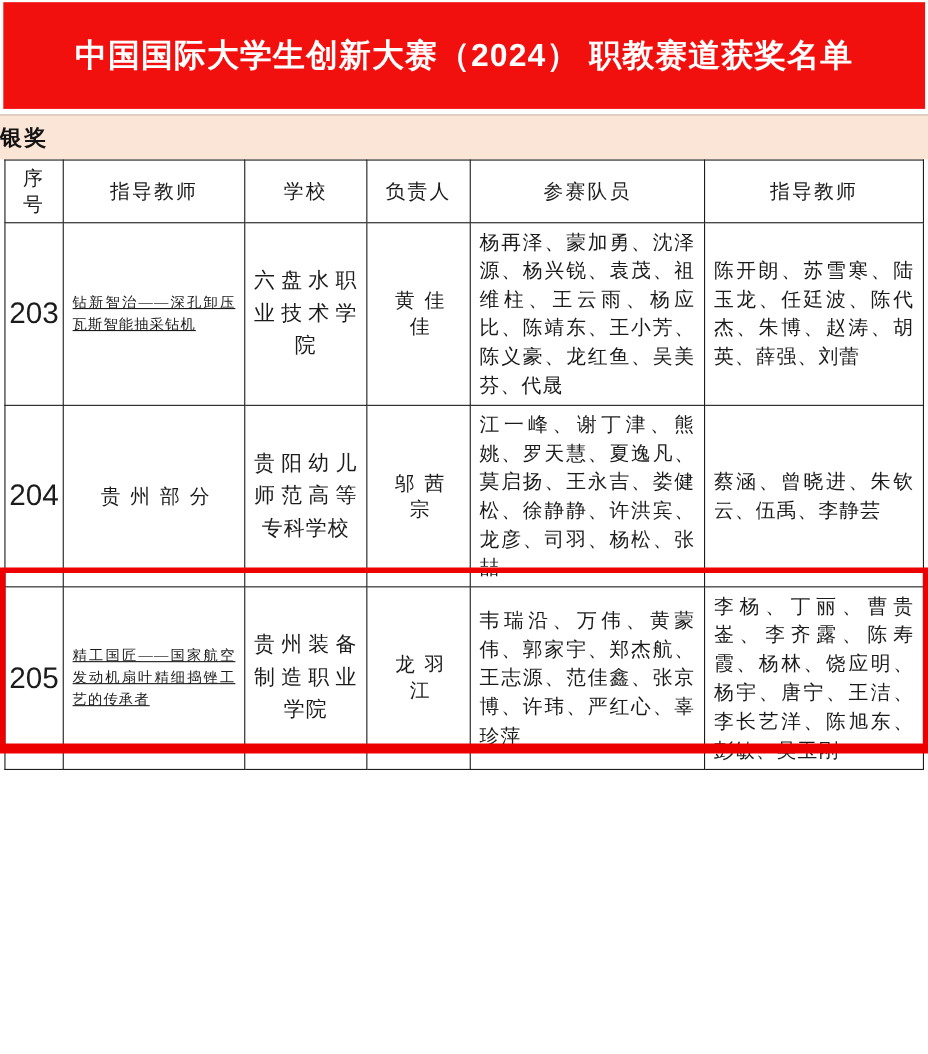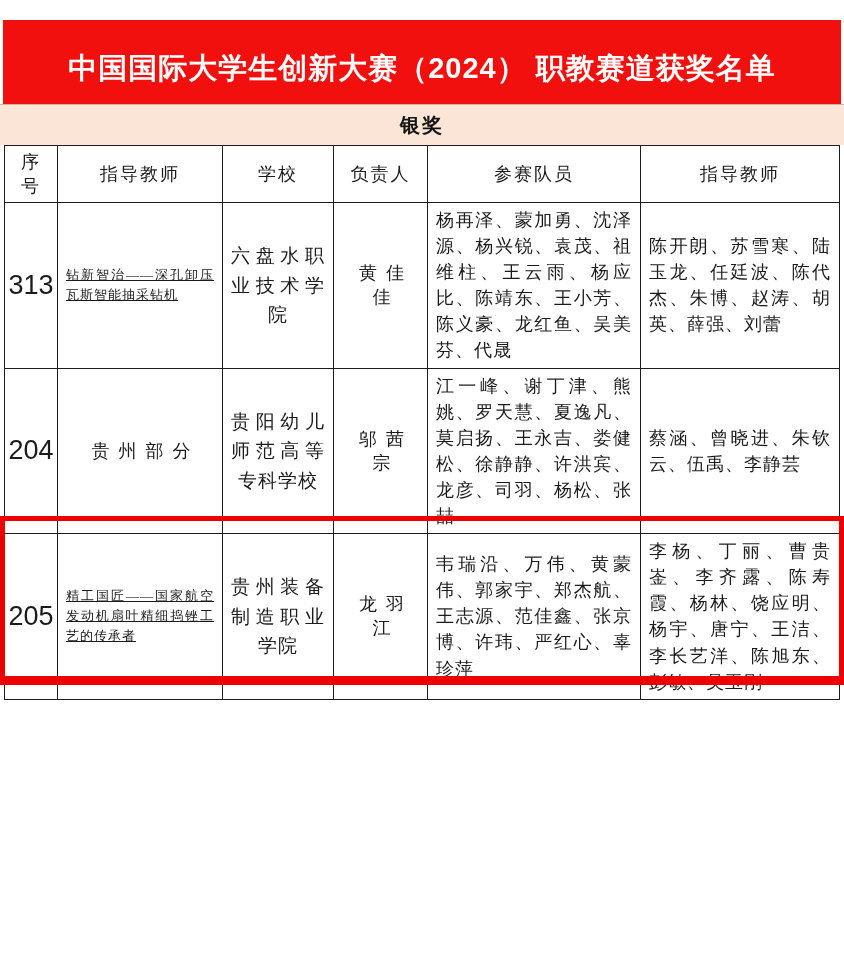--- a/index.html
+++ b/index.html
@@ -12,21 +12,20 @@
   }
 
   
   .banner {
     position:absolute; left:3px; top:2px;
     width:838px; height:97px;
     background:#f2100e;
     display:flex; flex-direction:column;
     align-items:center; justify-content:center;
     row-gap:3px;
-    margin-top:18px;
   }
   .banner-title {
     color:#ffffff;
     font-family:"Liberation Sans", sans-serif;
     font-weight:700;
     font-size:29px;
     letter-spacing:1px;
     white-space:nowrap;
   }
   .banner-subtitle {
@@ -37,21 +36,21 @@
     letter-spacing:2px;
   }
 
   
   .award-strip {
     position:absolute; left:0; top:104px;
     width:844px; height:41px;
     background:#fbe5d6;
     border-top:1px solid #cbb9ac;
     box-sizing:border-box;
-    display:flex; align-items:center; justify-content:center;
+    display:flex; align-items:center; 
     font-size:20px; font-weight:700; color:#141414;
     letter-spacing:2px;
   }
 
   
   table.award-table {
     position:absolute; left:4px; top:145px;
     width:835px;
     border-collapse:collapse;
     table-layout:fixed;
@@ -143,21 +142,21 @@
       <th>序号</th>
       <th>指导教师</th>
       <th>学校</th>
       <th>负责人</th>
       <th>参赛队员</th>
       <th>指导教师</th>
     </tr>
   </thead>
   <tbody>
     <tr class="row-203">
-      <td class="cell-no">313</td>
+      <td class="cell-no">203</td>
       <td class="proj-just">钻新智治——深孔卸压瓦斯智能抽采钻机</td>
       <td class="school">六盘水职业技术学院</td>
       <td class="centered-wide">黄佳佳</td>
       <td class="just">杨再泽、蒙加勇、沈泽源、杨兴锐、袁茂、祖维柱、王云雨、杨应比、陈靖东、王小芳、陈义豪、龙红鱼、吴美芬、代晟</td>
       <td class="just">陈开朗、苏雪寒、陆玉龙、任廷波、陈代杰、朱博、赵涛、胡英、薛强、刘蕾</td>
     </tr>
     <tr class="row-204">
       <td class="cell-no">204</td>
       <td class="centered-wide">贵州部分</td>
       <td class="school">贵阳幼儿师范高等专科学校</td>

